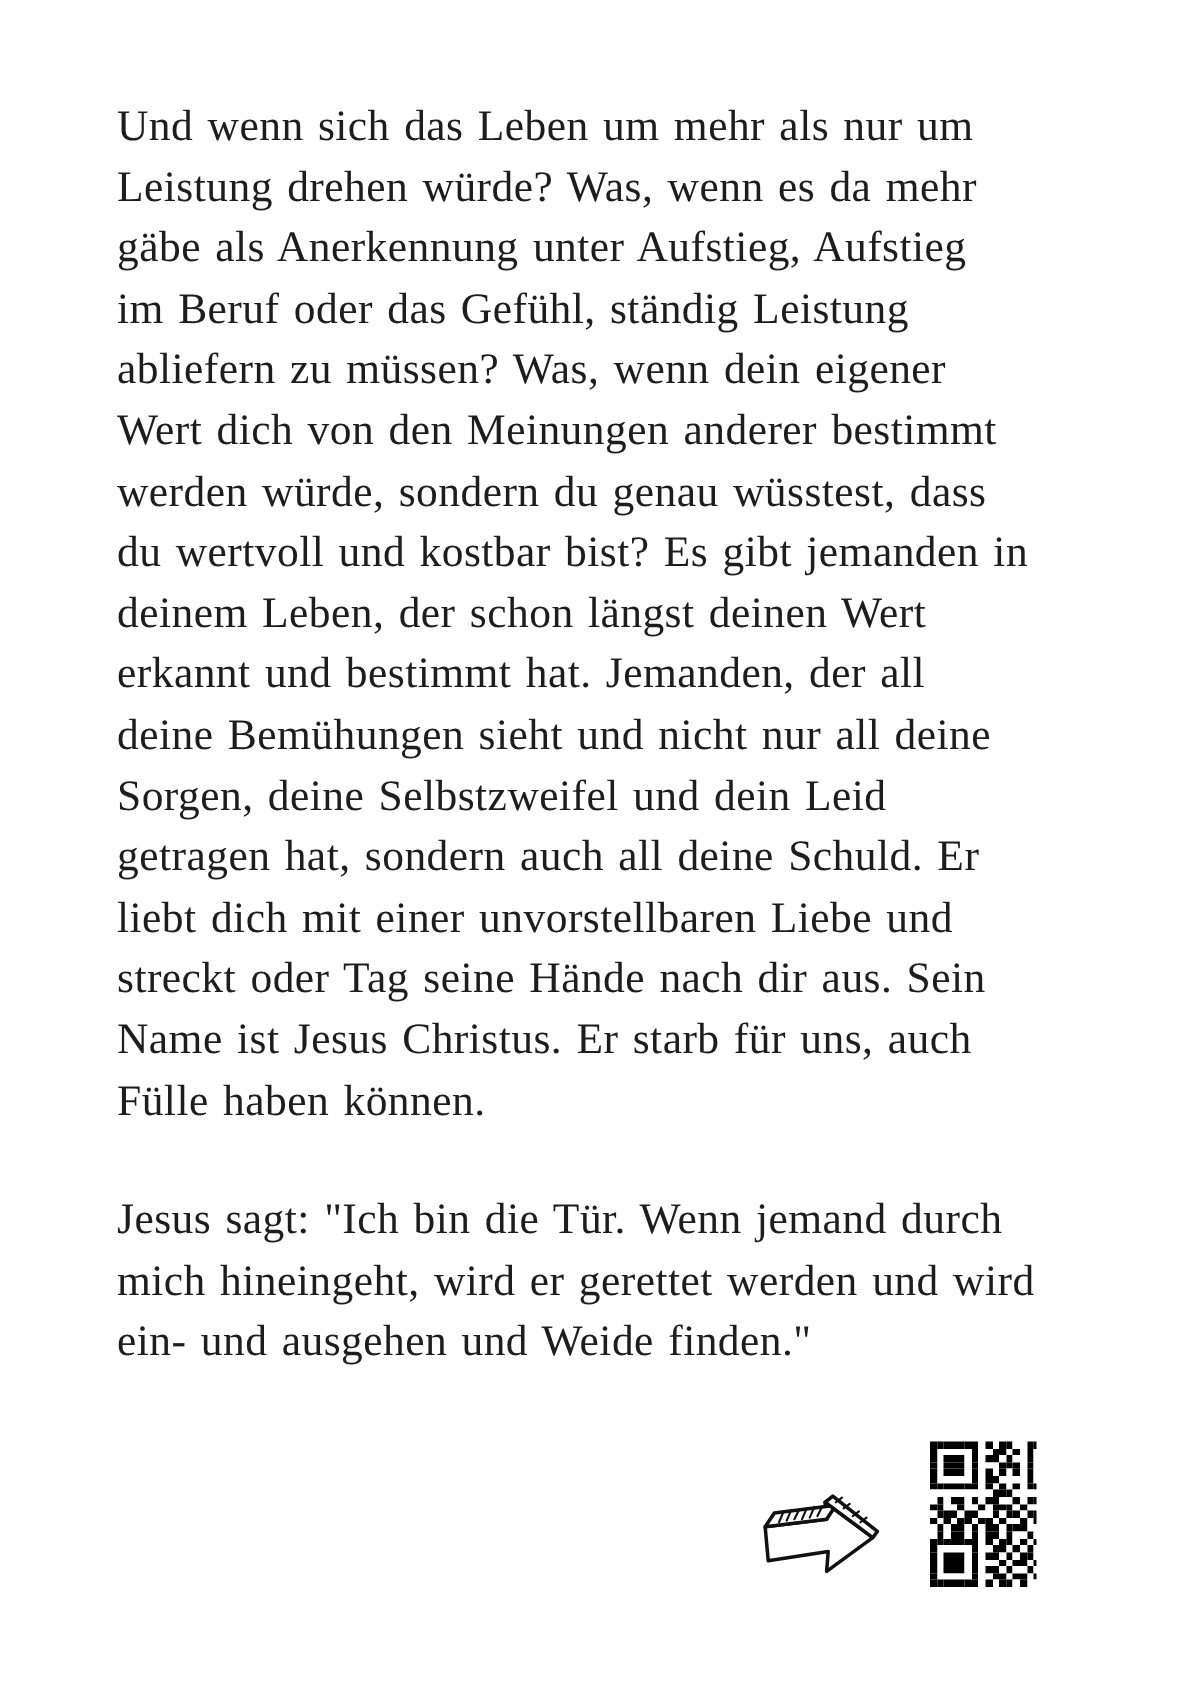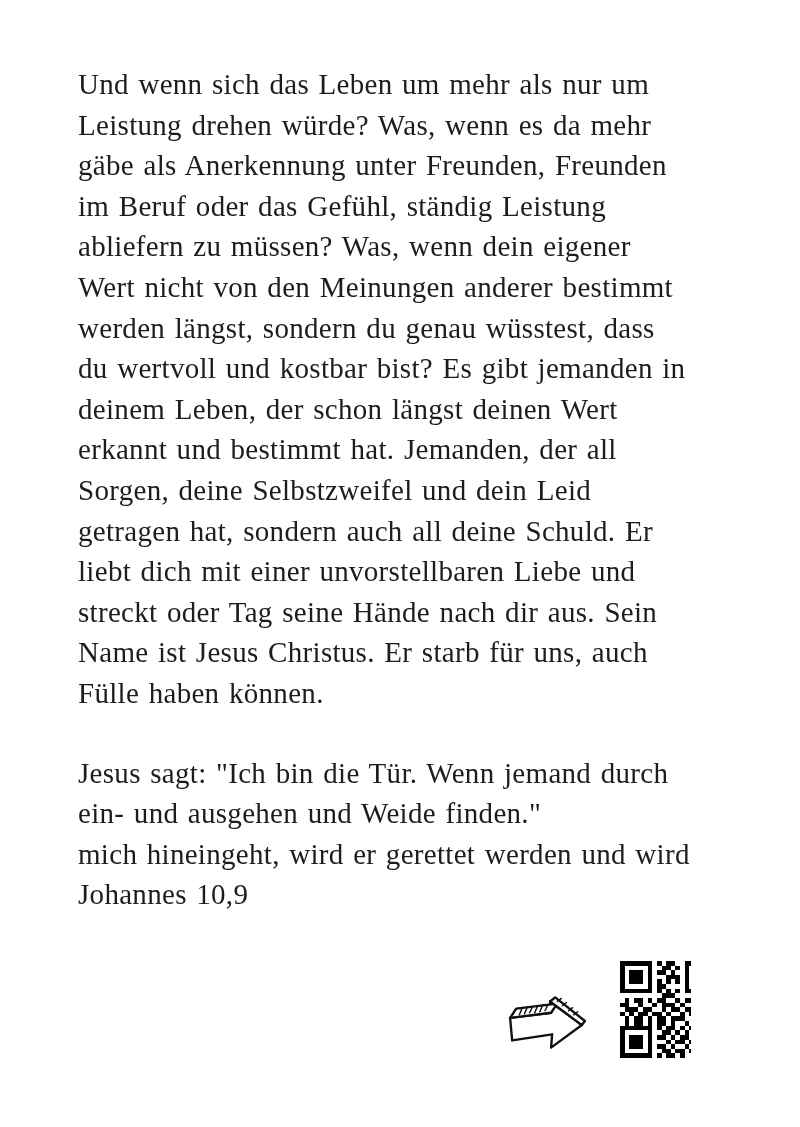--- a/index.html
+++ b/index.html
@@ -53,40 +53,40 @@
 </style>
 </head>
 <body>
 
 <div class="page">
 
   <div class="text-block">
     <div class="para para-1">
       <span class="tline">Und wenn sich das Leben um mehr als nur um</span>
       <span class="tline">Leistung drehen würde? Was, wenn es da mehr</span>
-      <span class="tline">gäbe als Anerkennung unter Freunden, Freunden</span>
+      <span class="tline">gäbe als Anerkennung unter Aufstieg, Aufstieg</span>
       <span class="tline">im Beruf oder das Gefühl, ständig Leistung</span>
       <span class="tline">abliefern zu müssen? Was, wenn dein eigener</span>
-      <span class="tline">Wert nicht von den Meinungen anderer bestimmt</span>
-      <span class="tline">werden längst, sondern du genau wüsstest, dass</span>
+      <span class="tline">Wert dich von den Meinungen anderer bestimmt</span>
+      <span class="tline">werden würde, sondern du genau wüsstest, dass</span>
       <span class="tline">du wertvoll und kostbar bist? Es gibt jemanden in</span>
       <span class="tline">deinem Leben, der schon längst deinen Wert</span>
       <span class="tline">erkannt und bestimmt hat. Jemanden, der all</span>
+      <span class="tline">deine Bemühungen sieht und nicht nur all deine</span>
       <span class="tline">Sorgen, deine Selbstzweifel und dein Leid</span>
       <span class="tline">getragen hat, sondern auch all deine Schuld. Er</span>
       <span class="tline">liebt dich mit einer unvorstellbaren Liebe und</span>
       <span class="tline">streckt oder Tag seine Hände nach dir aus. Sein</span>
       <span class="tline">Name ist Jesus Christus. Er starb für uns, auch</span>
       <span class="tline">Fülle haben können.</span>
     </div>
     <div class="para para-2">
       <span class="tline">Jesus sagt: "Ich bin die Tür. Wenn jemand durch</span>
+      <span class="tline">mich hineingeht, wird er gerettet werden und wird</span>
       <span class="tline">ein- und ausgehen und Weide finden."</span>
-      <span class="tline">mich hineingeht, wird er gerettet werden und wird</span>
-      <span class="tline">Johannes 10,9</span>
     </div>
   </div>
 
   <div class="arrow-wrap">
     <svg width="82" height="62" viewBox="0 0 80 60" xmlns="http://www.w3.org/2000/svg">
       <g fill="#ffffff" stroke="#111111" stroke-width="2.3" stroke-linejoin="round" stroke-linecap="round">
         <path d="M4,26 L44,21 L43,10 L74,33 L44,55 L45,42 L6,48 Z"></path>
         <path d="M4,26 L10,17 L50,12 L44,21 Z"></path>
         <path d="M43,10 L48,6 L77,29 L74,33 Z"></path>
       </g>

